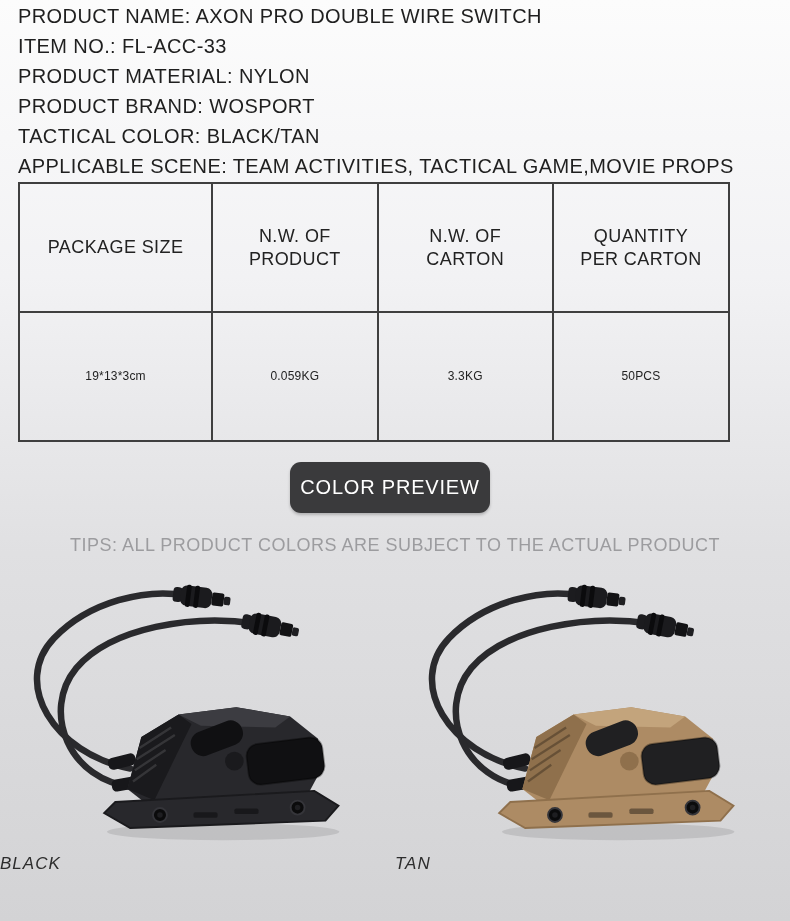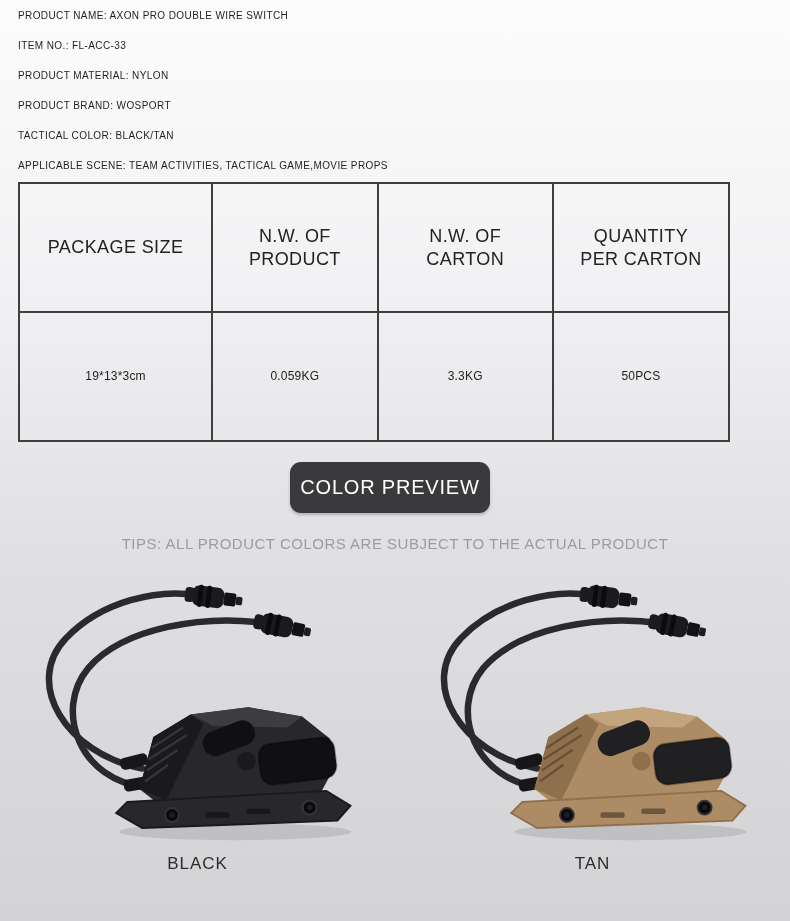--- a/index.html
+++ b/index.html
@@ -11,21 +11,21 @@
   .page {
     position: relative;
     width: 790px; height: 921px;
     background: linear-gradient(180deg, #fcfcfc 0%, #f2f2f4 30%, #e0e0e2 60%, #d3d3d5 100%);
   }
 
   
   .specs { position: absolute; top: 1px; left: 18px; right: 12px; }
   .spec-line {
     height: 30px; line-height: 30px;
-    font-size: 10px; color: #1f1f1f;
+    font-size: 20px; color: #1f1f1f;
     letter-spacing: 0.4px; font-weight: 500;
     white-space: nowrap;
   }
 
   
   .spec-table {
     position: absolute; top: 182px; left: 18px;
     width: 712px; height: 260px;
     border-collapse: collapse; table-layout: fixed;
   }
@@ -45,31 +45,31 @@
     width: 200px; height: 51px;
     background: #3a3a3c; border: none; border-radius: 11px;
     color: #ffffff; font-size: 20px; letter-spacing: 0.8px;
     font-family: inherit; font-weight: 500;
     box-shadow: 0 2px 3px rgba(0,0,0,0.22);
     cursor: pointer;
   }
   .tips-line {
     position: absolute; top: 535px; left: 0; right: 0;
     text-align: center;
-    font-size: 15px; color: #9c9c9f; letter-spacing: 0.5px;
+    font-size: 18px; color: #9c9c9f; letter-spacing: 0.5px;
   }
 
   
   .products {
     position: absolute; top: 568px; left: 0; right: 0;
     display: flex; justify-content: space-between;
   }
   .product-figure {
-    width: 395px; display: flex; flex-direction: column; align-items: center;
-    margin: 0; padding: 0;
+    width: 395px; display: flex; flex-direction: column; 
+    margin: 0; padding: 0; font-style: italic;
   }
   .product-figure svg.device { width: 372px; height: 282px; display: block; }
   .product-label {
     margin-top: 4px;
     font-size: 17px; color: #2d2d2d; letter-spacing: 1px; font-weight: 500;
   }
   .defs-holder { position: absolute; width: 0; height: 0; overflow: hidden; }
 </style>
 </head>
 <body>

